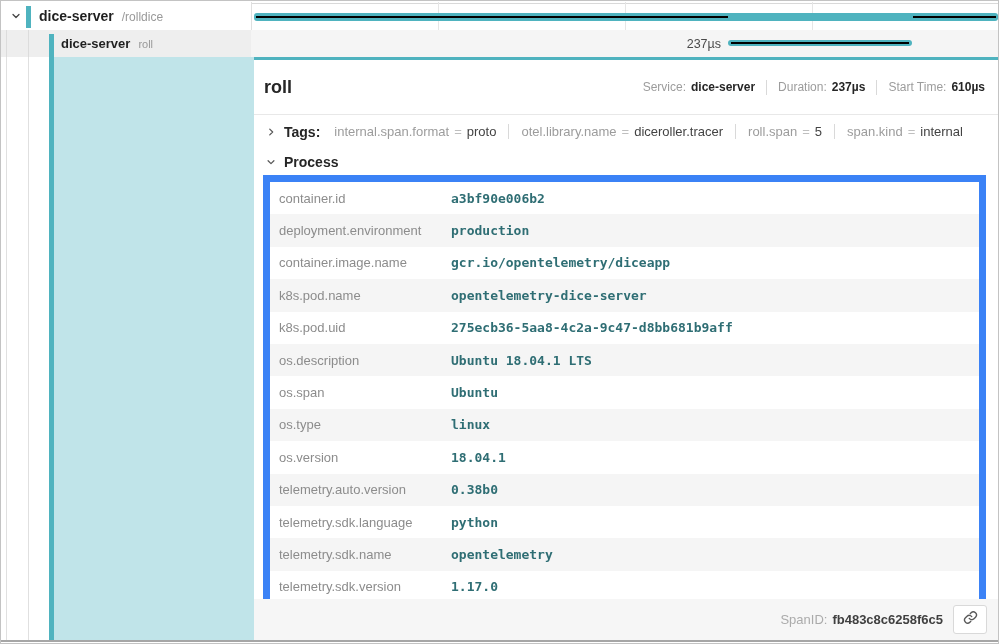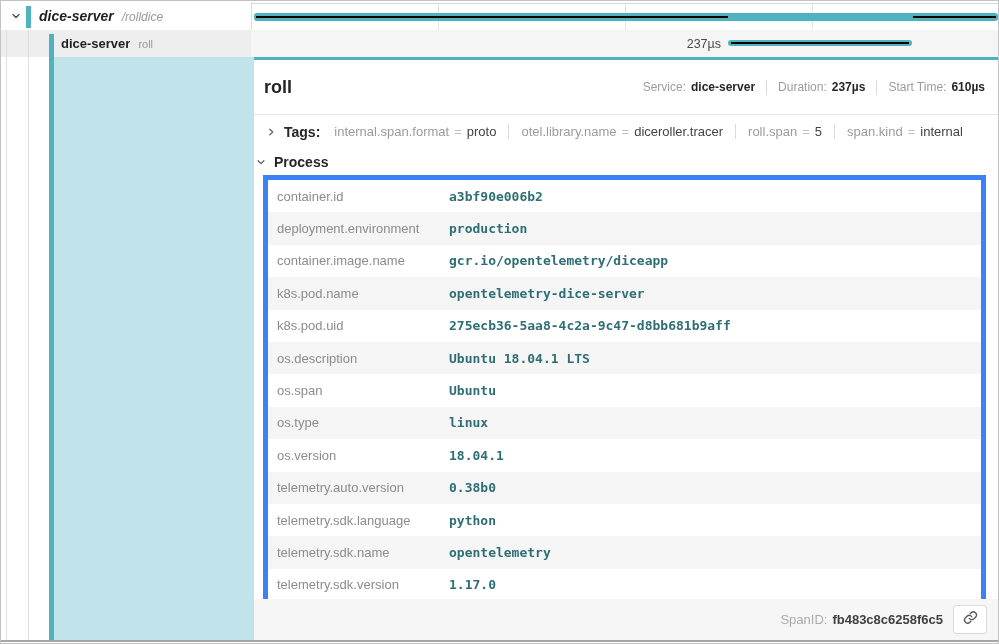--- a/index.html
+++ b/index.html
@@ -16,21 +16,21 @@
   .row2{top:29px;background:#f5f5f5;}
   .row2 .namecol{background:#eeeeee;}
   .namecol{position:absolute;left:0;top:0;width:250px;height:100%;}
   .name-divider{position:absolute;left:250px;top:1px;height:55px;width:1px;background:#e0e0e0;}
   .row-sep{position:absolute;left:0;right:0;top:29px;height:1px;background:#ececec;width:250px;}
   .chevron-btn{position:absolute;left:7px;top:6px;width:16px;height:16px;display:flex;align-items:center;justify-content:center;cursor:pointer;}
   .colorbar{position:absolute;width:5px;background:#4fb3bf;}
   .row1 .colorbar{left:25px;top:3px;height:22px;}
   .row2 .colorbar{left:48px;top:4px;height:23px;}
   .svc-label{position:absolute;top:0;line-height:27px;font-weight:bold;color:#1f1f1f;white-space:nowrap;}
-  .row1 .svc-label{left:38px;font-size:14px;font-style:italic;}
+  .row1 .svc-label{left:38px;font-size:14px;}
   .row2 .svc-label{left:60px;font-size:13px;}
   .op-label{font-weight:normal;color:#999;margin-left:8px;}
   .row1 .op-label{font-size:12px;}
   .row2 .op-label{font-size:11px;}
   .guide{position:absolute;width:1px;background:#dcdcdc;}
   .row2 .guide{top:0;height:27px;}
   .bar{position:absolute;background:#4fb3bf;border-radius:3px;}
   .bar-parent{left:253px;width:744px;top:10px;height:8px;}
   .bar-child{left:727px;width:184px;top:10px;height:6px;}
   .cp{position:absolute;height:2px;background:#000;}
@@ -52,22 +52,22 @@
   .stat-value{color:#262626;font-weight:bold;margin-left:5px;}
   .vsep{width:1px;height:15px;background:#d9d9d9;margin:0 11px;}
   .tags-row{height:33px;display:flex;align-items:center;padding-left:10px;cursor:pointer;}
   .section-chevron{width:14px;height:14px;display:flex;align-items:center;justify-content:center;}
   .section-label{font-size:14px;font-weight:bold;color:#262626;margin-left:6px;}
   .tag-items{display:flex;align-items:center;margin-left:14px;font-size:13px;white-space:nowrap;}
   .tag-key{color:#9c9c9c;}
   .tag-eq{color:#bfbfbf;margin:0 5px;}
   .tag-val{color:#434343;}
   .tag-sep{width:1px;height:15px;background:#d9d9d9;margin:0 12px;}
-  .process-row{height:27px;display:flex;align-items:center;cursor:pointer;}
-  .kv-table{position:absolute;left:9px;right:13px;top:115px;border:5px solid #3b82f6;background:#fff;}
+  .process-row{height:27px;display:flex;align-items:center;padding-left:10px;cursor:pointer;}
+  .kv-table{position:absolute;left:9px;right:13px;top:115px;border:7px solid #3b82f6;background:#fff;}
   .kv-row{display:flex;height:32.4px;align-items:center;}
   .kv-row:nth-child(even){background:#f5f5f5;}
   .kv-key{width:172px;padding-left:9px;font-size:13px;color:#8c8c8c;flex-shrink:0;}
   .kv-val{font-family:"DejaVu Sans Mono",monospace;font-size:13px;color:#2f6e74;font-weight:bold;}
   .panel-footer{position:absolute;left:0;right:0;top:539px;height:41px;background:#f6f6f6;display:flex;align-items:center;justify-content:flex-end;padding-right:12px;box-sizing:border-box;}
   .spanid-label{font-size:13px;color:#ababab;}
   .spanid-value{font-size:13px;color:#404040;font-weight:bold;margin-left:5px;}
   .link-btn{margin-left:10px;width:32px;height:27px;background:#fff;border:1px solid #d9d9d9;border-radius:3px;display:flex;align-items:center;justify-content:center;cursor:pointer;}
   .bottom-edge{position:absolute;left:0;right:0;top:639px;height:2px;background:#a6a6a6;}
 </style>

